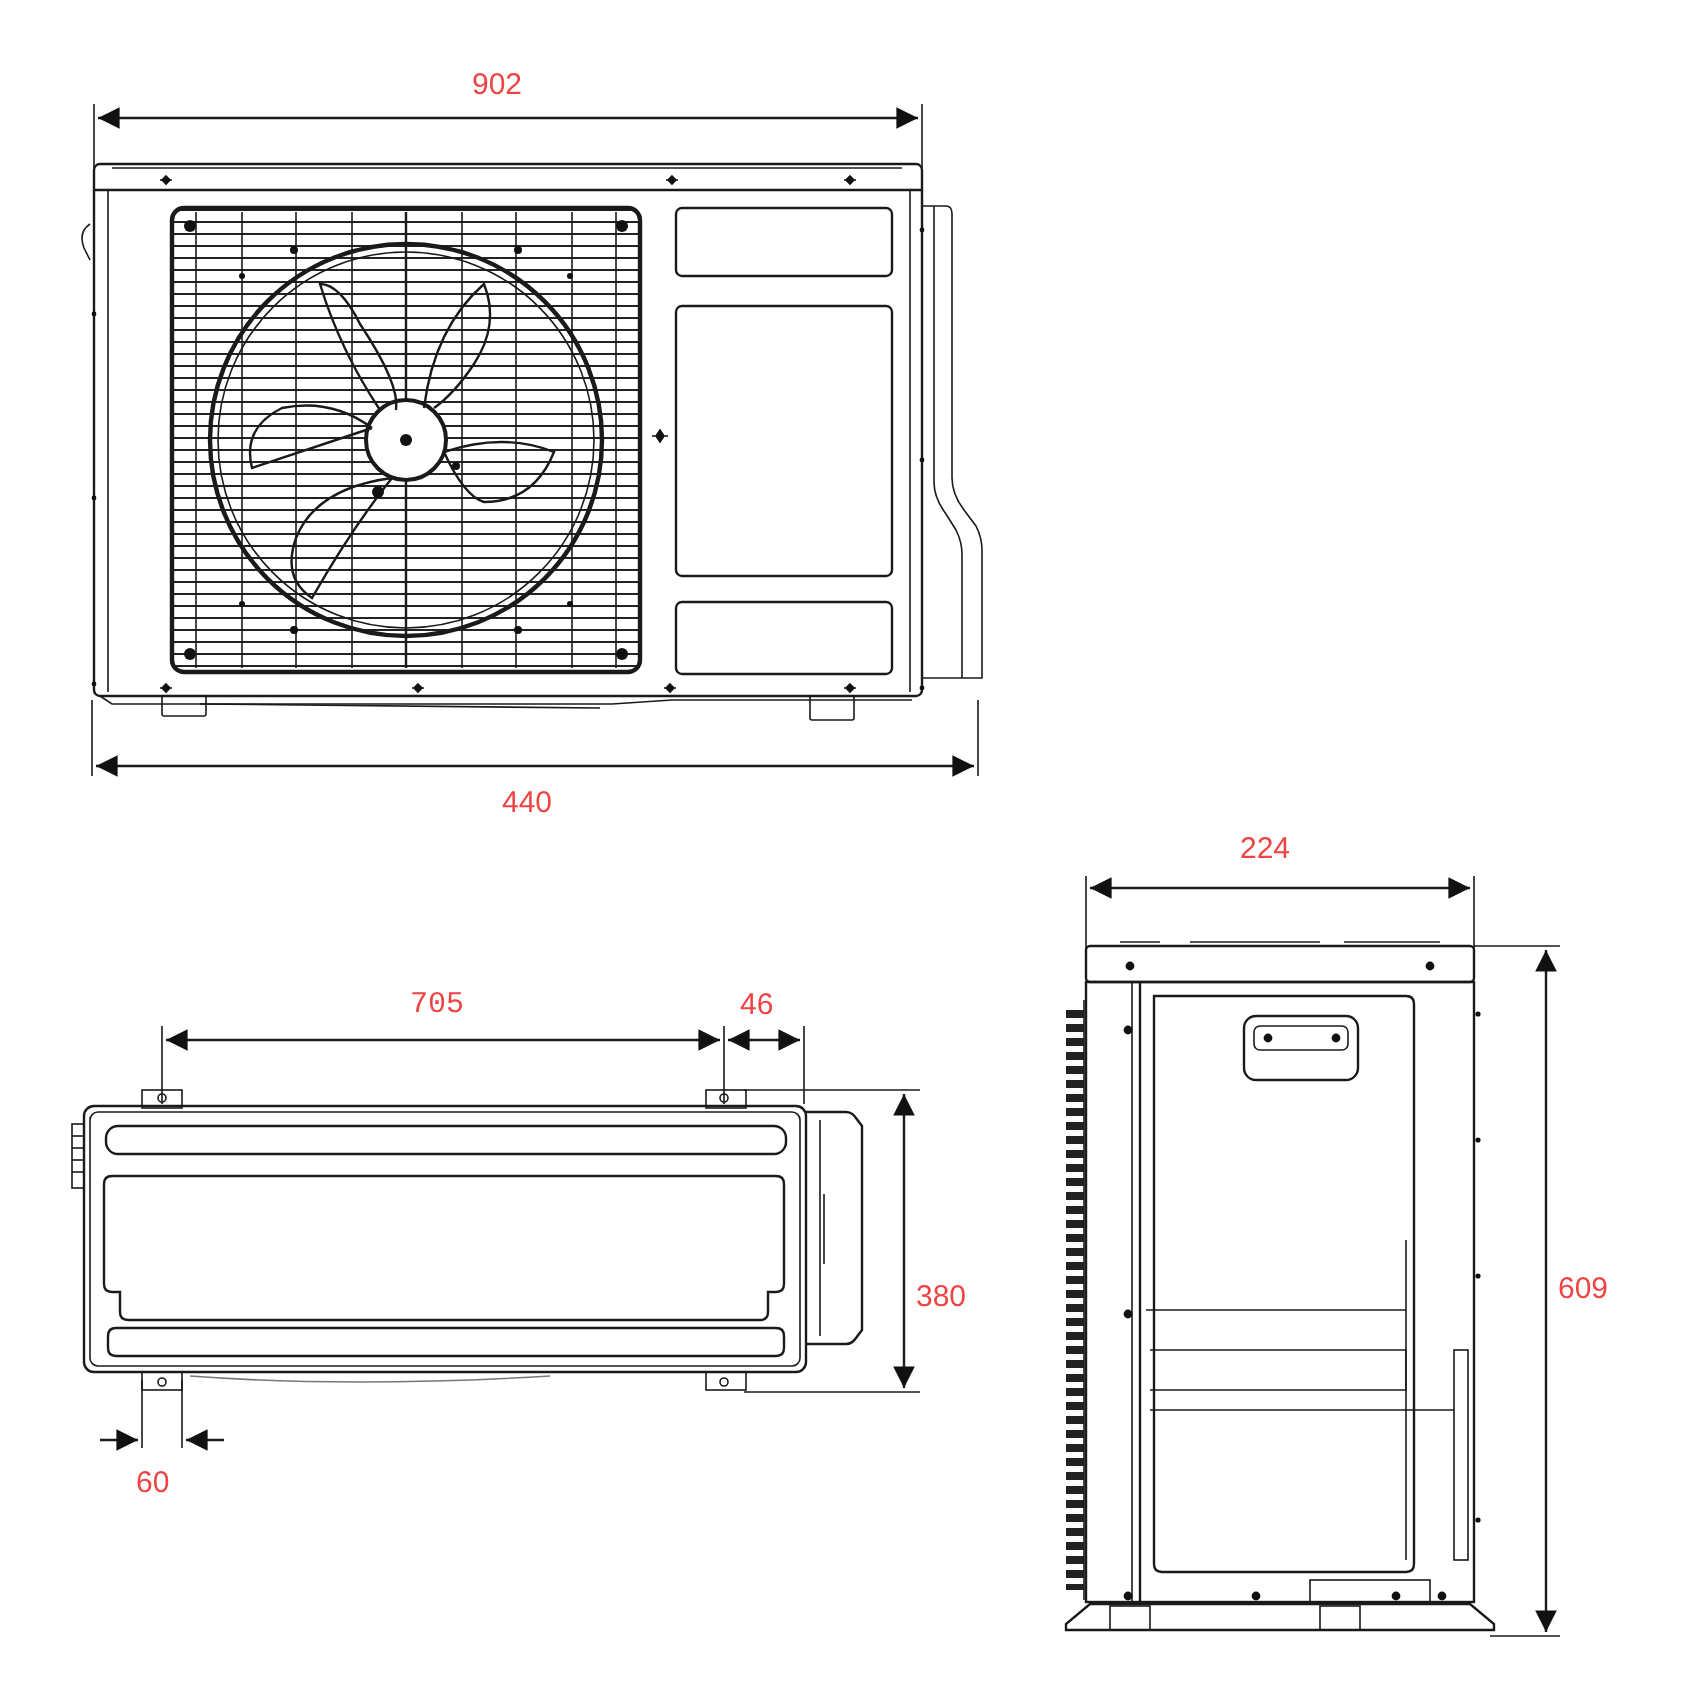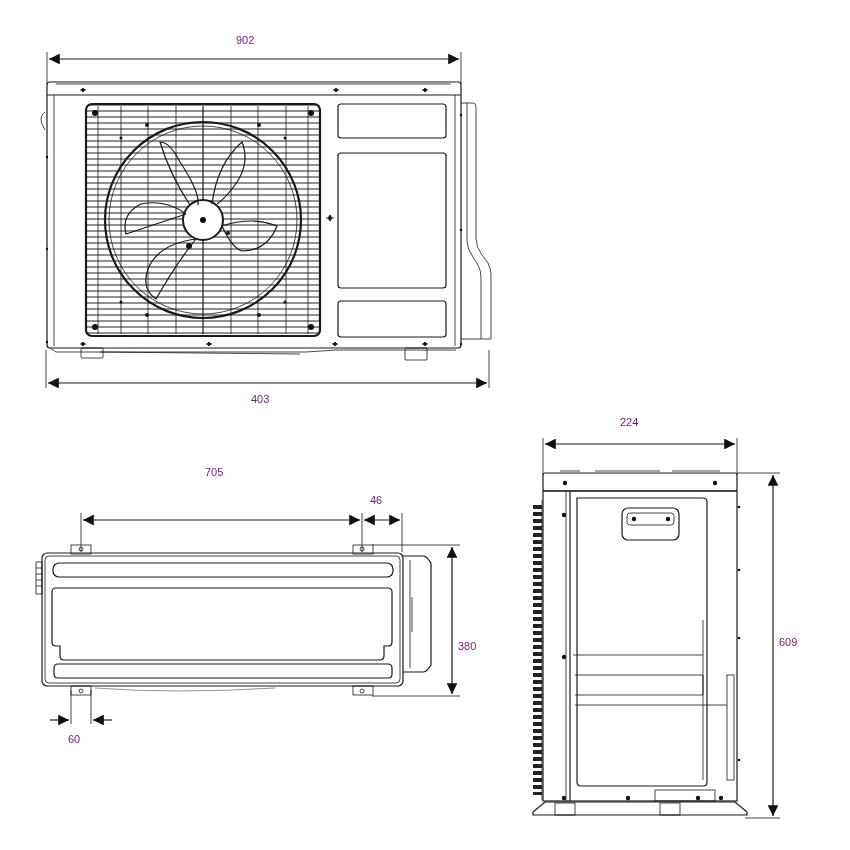--- a/index.html
+++ b/index.html
@@ -1,18 +1,18 @@
 <!DOCTYPE html>
 <html><head>
 <meta charset="utf-8">
 <style>
   html, body { margin: 0; padding: 0; background: #ffffff; }
   body { width: 850px; height: 850px; position: relative; overflow: hidden; font-family: "Liberation Sans", sans-serif; }
   svg { position: absolute; left: 0; top: 0; }
-  .dim-label { position: absolute; font-size: 11px; color: #701a75; font-family: "Liberation Sans", sans-serif; white-space: nowrap; text-align: center; }
+  .dim-label { position: absolute; font-size: 15px; color: #ef4444; font-family: "Liberation Sans", sans-serif; white-space: nowrap; text-align: center; }
   .ln { stroke: #1a1a1a; fill: none; }
   .thin { stroke-width: 0.8; }
   .mid { stroke-width: 1.2; }
   .thick { stroke-width: 2.2; }
   .grey { stroke: #777; }
 </style>
 </head>
 <body>
 
 <svg width="850" height="850" viewBox="0 0 850 850" xmlns="http://www.w3.org/2000/svg">
@@ -238,19 +238,19 @@
     </g>
     <rect class="ln thin" x="655" y="790" width="60" height="11"></rect>
 
     <path class="ln mid" d="M533,815 v-3 l12,-10 h190 l12,10 v3 z"></path>
     <rect class="ln thin" x="555" y="803" width="20" height="12"></rect>
     <rect class="ln thin" x="660" y="803" width="20" height="12"></rect>
   </g>
 </svg>
 
 <div class="dim-label" style="left:236px; top:34px;">902</div>
-<div class="dim-label" style="left:251px; top:393px;">403</div>
-<div class="dim-label" style="left:205px; top:466px;">705</div>
+<div class="dim-label" style="left:251px; top:393px;">440</div>
+<div class="dim-label" style="left:205px; top:494px;font-family:Liberation Mono, monospace;">705</div>
 <div class="dim-label" style="left:370px; top:494px;">46</div>
 <div class="dim-label" style="left:458px; top:612px;margin-top:28px;">380</div>
 <div class="dim-label" style="left:68px; top:733px;">60</div>
 <div class="dim-label" style="left:620px; top:416px;">224</div>
 <div class="dim-label" style="left:779px; top:636px;">609</div>
 
 </body></html>

